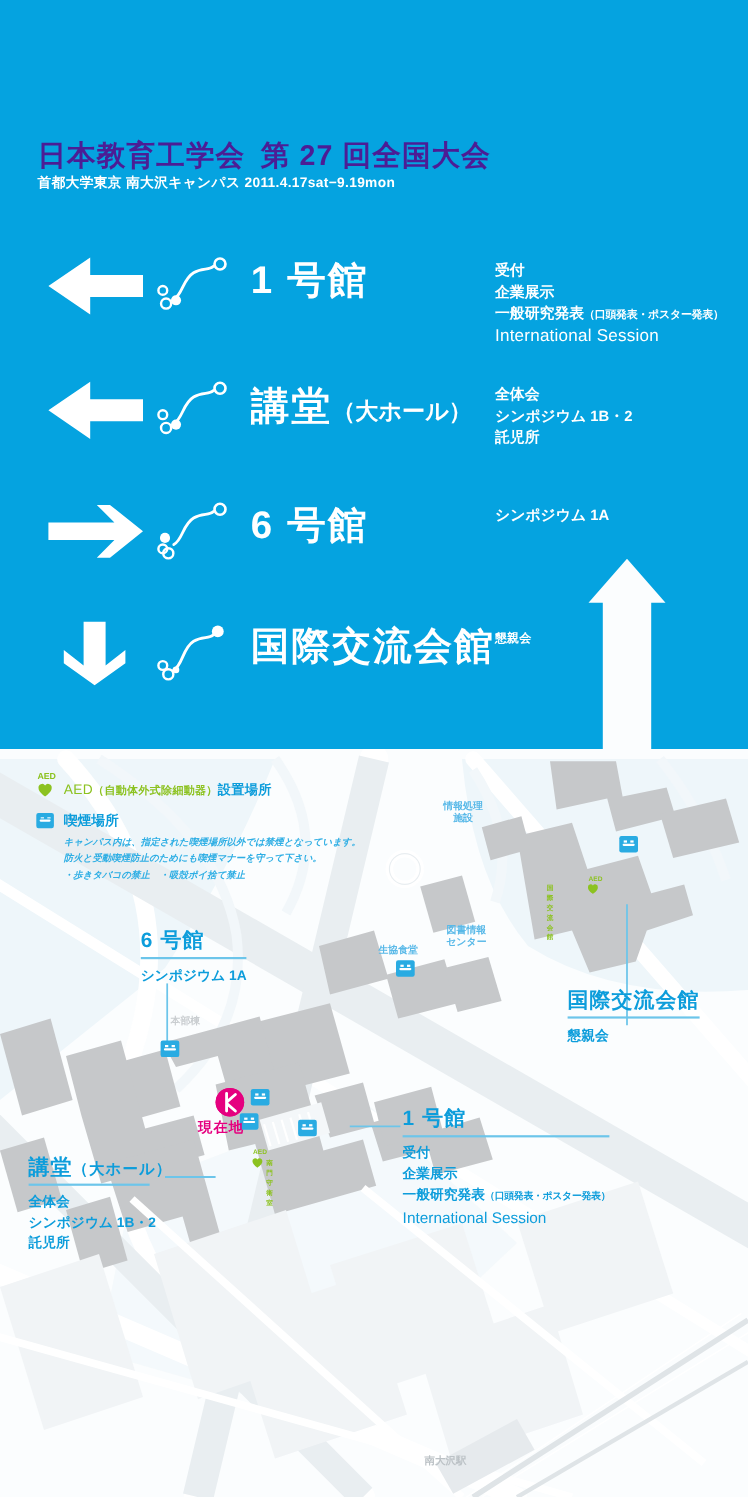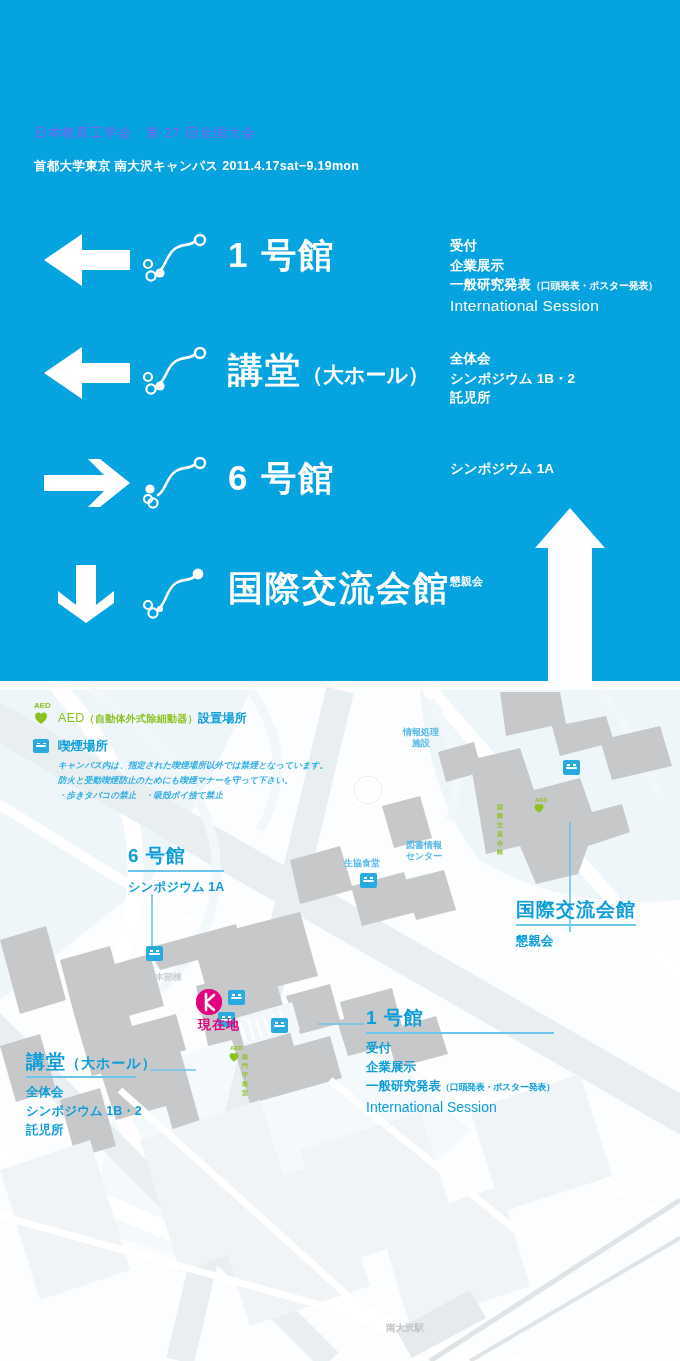--- a/index.html
+++ b/index.html
@@ -37,21 +37,21 @@
   
   .logo {
     position:absolute; left:43px; top:27px;
     color:#fff; font-size:68px; font-weight:400;
     letter-spacing:4px; line-height:1;
     font-family:"DejaVu Sans",sans-serif;
   }
   .logo .num { letter-spacing:2px; margin-left:16px; }
   .title-ja {
     position:absolute; left:34px; top:124px;
-    color:#8b5cf6; font-size:13px; font-weight:normal; letter-spacing:1px;
+    color:#4c1d95; font-size:26px; font-weight:bold; letter-spacing:1px;
   }
   .title-ja .gap { display:inline-block; width:14px; }
   .subtitle {
     position:absolute; left:34px; top:158px;
     color:#fff; font-size:12.5px; font-weight:bold; letter-spacing:.3px;
   }
 
   
   .dir-row { position:absolute; left:0; width:680px; }
   .arrow { position:absolute; left:42px; top:0; width:90px; height:56px; }
@@ -236,21 +236,21 @@
       <div>情報処理</div>
       <div>施設</div>
     </div>
     <div class="m-label bldg-tag" style="left:400px; top:840px; width:48px;">
       <div>図書情報</div>
       <div>センター</div>
     </div>
     <div class="m-label bldg-tag" style="left:337px; top:858px; width:50px;">
       <div>生協食堂</div>
     </div>
-    <div class="m-label bldg-tag-gray" style="left:155px; top:971px;text-align:center;">
+    <div class="m-label bldg-tag-gray" style="left:155px; top:922px;text-align:center;">
       <span>本部棟</span>
     </div>
 
     <div class="smoke-icon" style="left:146px; top:946px; width:17px; height:15px;"></div>
     <div class="smoke-icon" style="left:228px; top:990px; width:17px; height:15px;"></div>
     <div class="smoke-icon" style="left:218px; top:1012px; width:17px; height:15px;"></div>
     <div class="smoke-icon" style="left:271px; top:1018px; width:17px; height:15px;"></div>
     <div class="smoke-icon" style="left:360px; top:873px; width:17px; height:15px;"></div>
     <div class="smoke-icon" style="left:563px; top:760px; width:17px; height:15px;"></div>
 
@@ -270,21 +270,21 @@
       <span style="position:absolute; left:14px; top:7px; font-size:6px; color:#8cc220; font-weight:bold;">南門守衛室</span>
     </div>
 
     <div style="position:absolute; left:195px; top:988px;">
       <svg width="28" height="28" viewBox="0 0 28 28">
         <path d="M14 1 A13 13 0 1 1 13.9 1 L14 14 Z" fill="#e5007f"></path>
         <circle cx="14" cy="14" r="13" fill="#e5007f"></circle>
         <path d="M11 6 L11 22 M11 14 L19 7 M11 15 L19 22" stroke="#fff" stroke-width="2.6" fill="none" stroke-linecap="round"></path>
       </svg>
     </div>
-    <div class="m-label here-label" style="left:198px; top:1016px;">現在地</div>
+    <div class="m-label here-label" style="left:180px; top:1016px;">現在地</div>
 
     <div class="m-label" style="left:128px; top:846px;">
       <div class="callout-title">6 号館</div>
       <div class="callout-rule" style="width:96px; margin-top:5px;"></div>
       <div class="callout-item" style="margin-top:6px;">シンポジウム 1A</div>
     </div>
 
     <div class="m-label" style="left:516px; top:900px;">
       <div class="callout-title">国際交流会館</div>
       <div class="callout-rule" style="width:120px; margin-top:5px;"></div>

